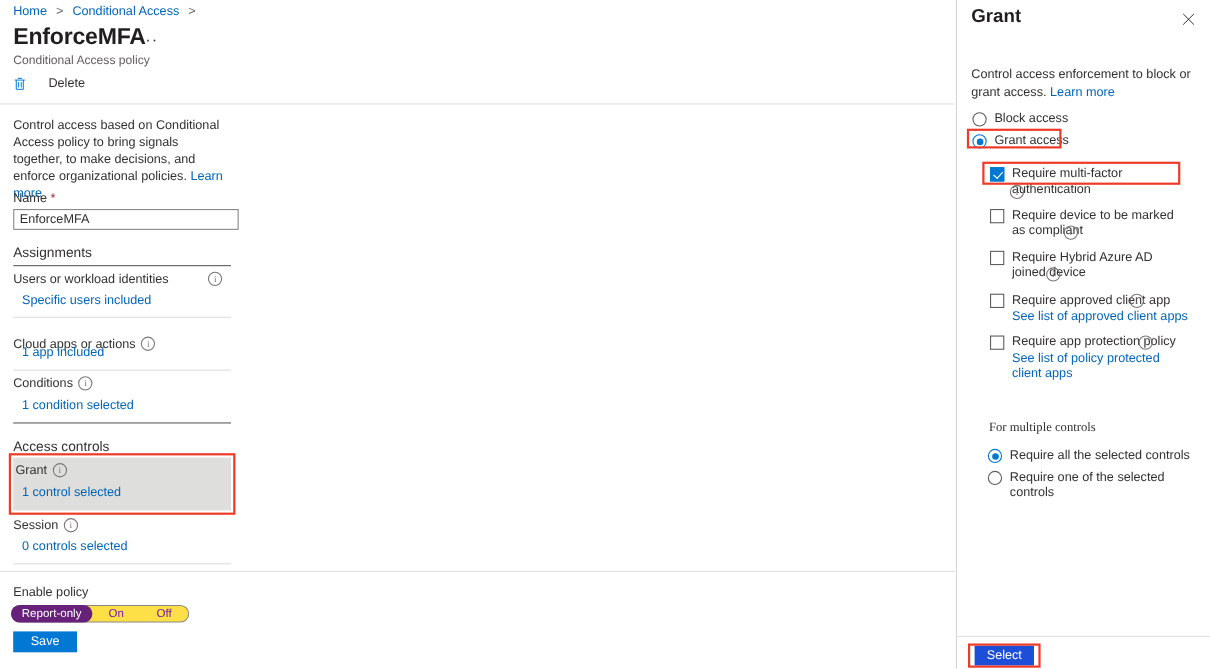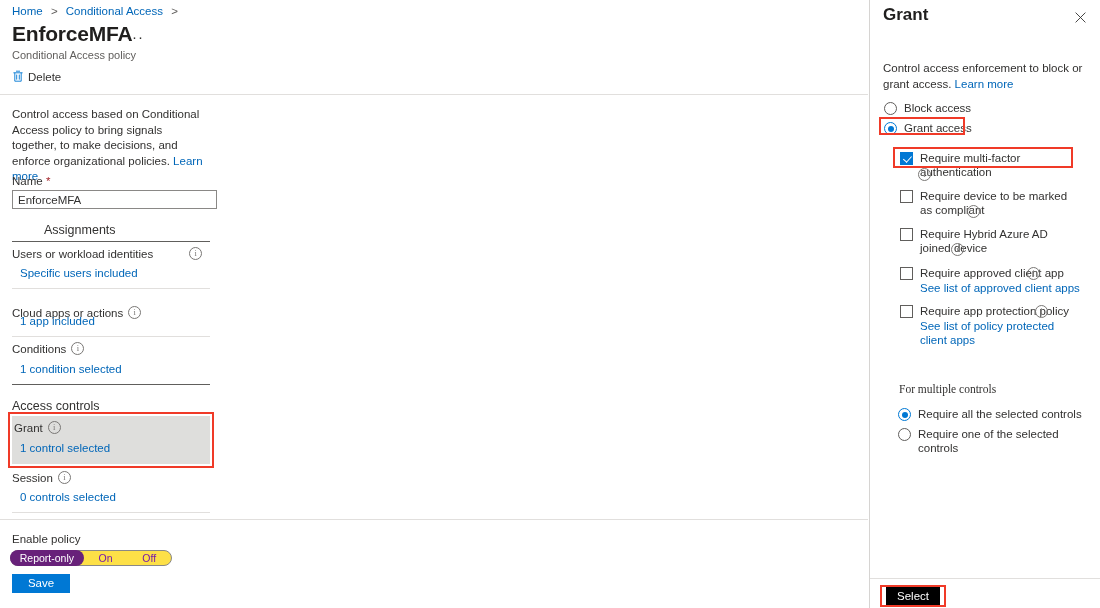--- a/index.html
+++ b/index.html
@@ -61,22 +61,22 @@
     position: absolute;
     left: 12px; top: 49px;
     font-size: 11px;
     color: #605e5c;
   }
 
   .cmdbar {
     position: absolute;
     left: 12px; top: 70px;
     display: flex;
-    align-items: center;
-    gap: 4px;
+    align-items: flex-start;
+    gap: 20px;
     cursor: pointer;
   }
   .cmdbar .icon { display: inline-flex; }
   .cmdbar .label {
     font-size: 11.5px;
     color: #323130;
   }
   .rule-full {
     position: absolute;
     left: 0;
@@ -345,21 +345,21 @@
   .panel-footer-rule {
     position: absolute;
     left: 0; top: 578px;
     width: 231px; height: 1px;
     background: #e1dfdd;
   }
   .select-btn {
     position: absolute;
     left: 886px; top: 587px;
     width: 54px; height: 18px;
-    background: #000000;
+    background: #1d4ed8;
     color: #fff;
     font-size: 11.5px;
     font-family: "Liberation Sans", sans-serif;
     border: none;
     cursor: pointer;
     padding: 0;
     line-height: 18px;
     text-align: center;
   }
 </style>
@@ -396,21 +396,21 @@
       <span>Control access based on Conditional Access policy to bring signals together, to make decisions, and enforce organizational policies.</span>
       <span class="link">Learn more</span>
     </div>
 
     <div class="field-label" style="top:175px;">
       <span>Name</span>
       <span class="req">*</span>
     </div>
     <input class="text-input" type="text" value="EnforceMFA" style="">
 
-    <div class="sec-head" style="top:223px;margin-left:32px;">Assignments</div>
+    <div class="sec-head" style="top:223px;">Assignments</div>
     <div class="sec-rule" style="top:241px;"></div>
 
     <div class="item-label" style="top:247px;gap:36px;">
       <span>Users or workload identities</span>
       <span class="info-icon">i</span>
     </div>
     <div class="item-link" style="top:267px;">Specific users included</div>
     <div class="item-rule" style="top:288px;"></div>
 
     <div class="item-label" style="top:306px;">

